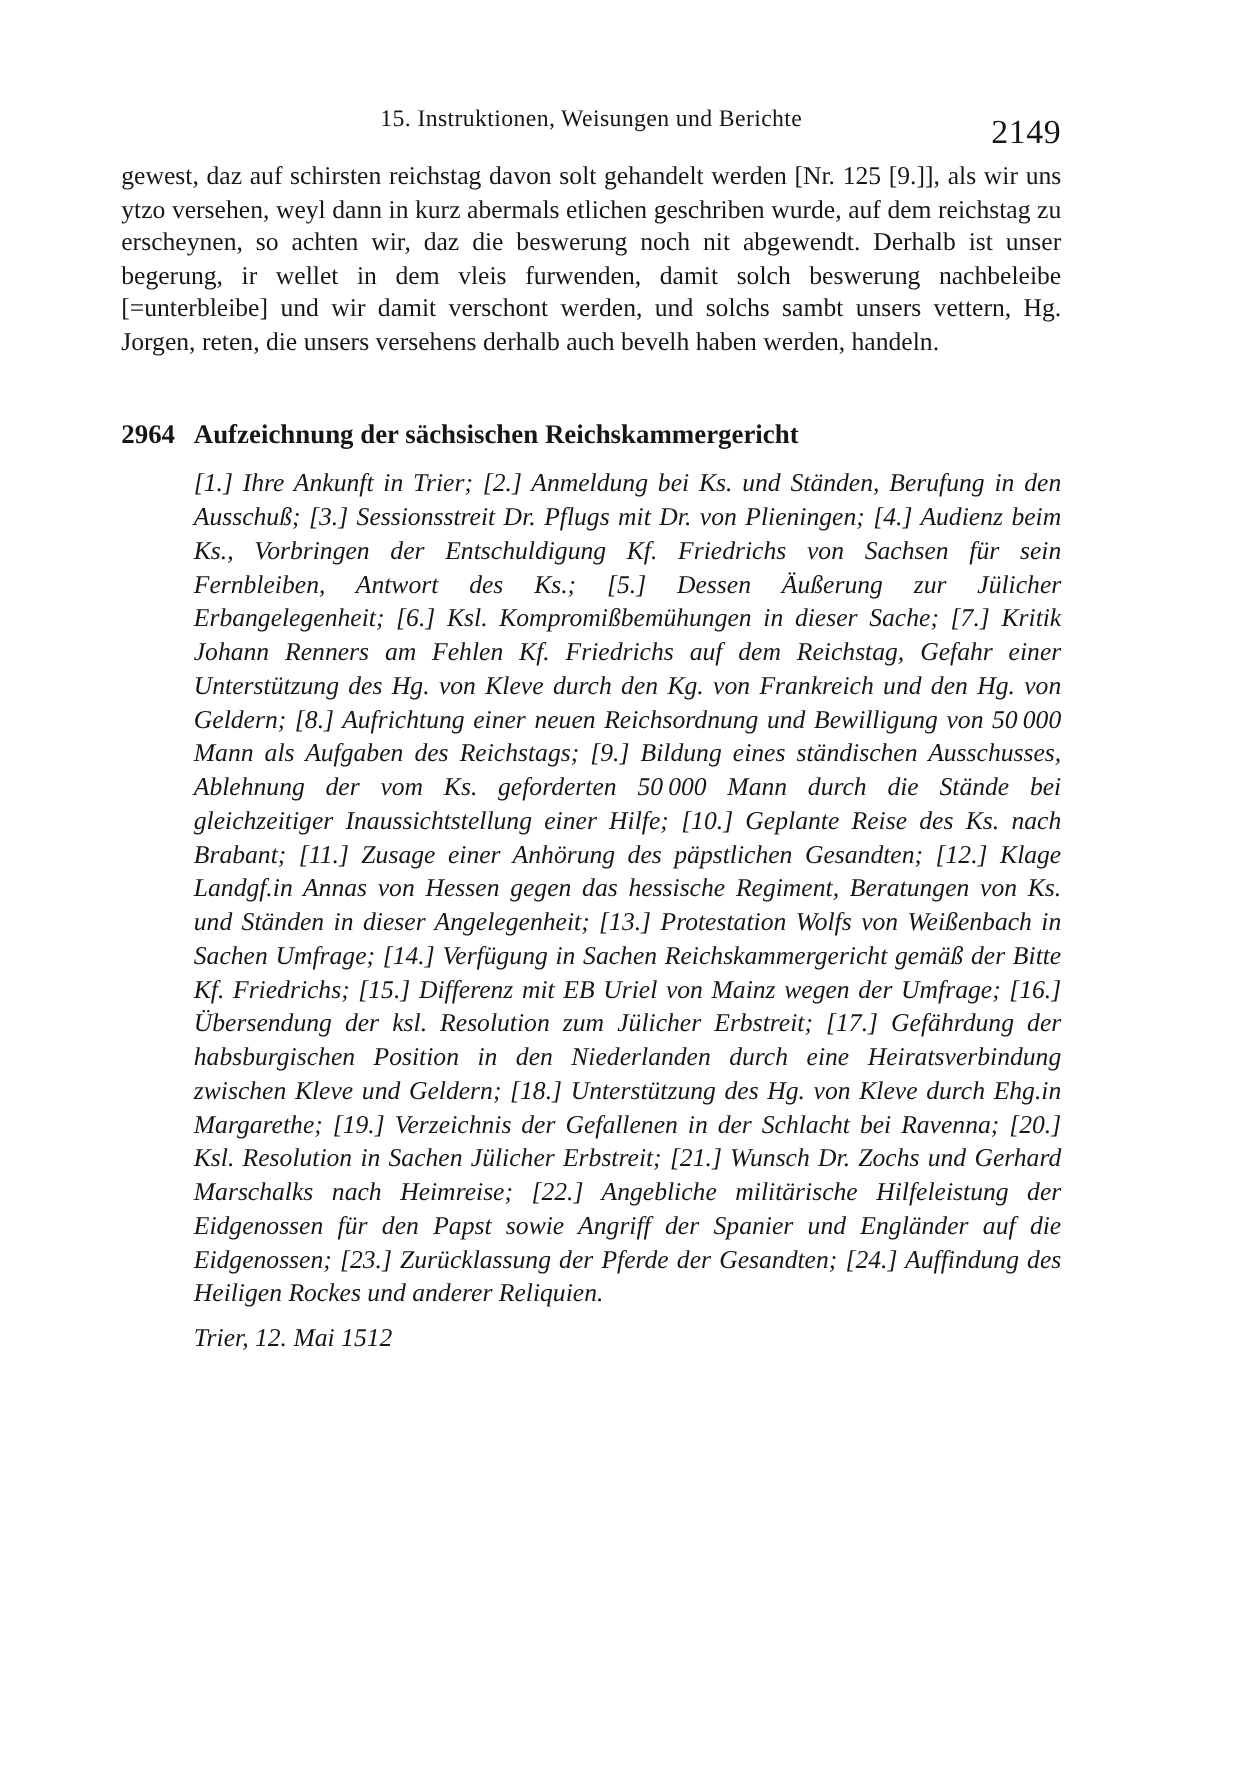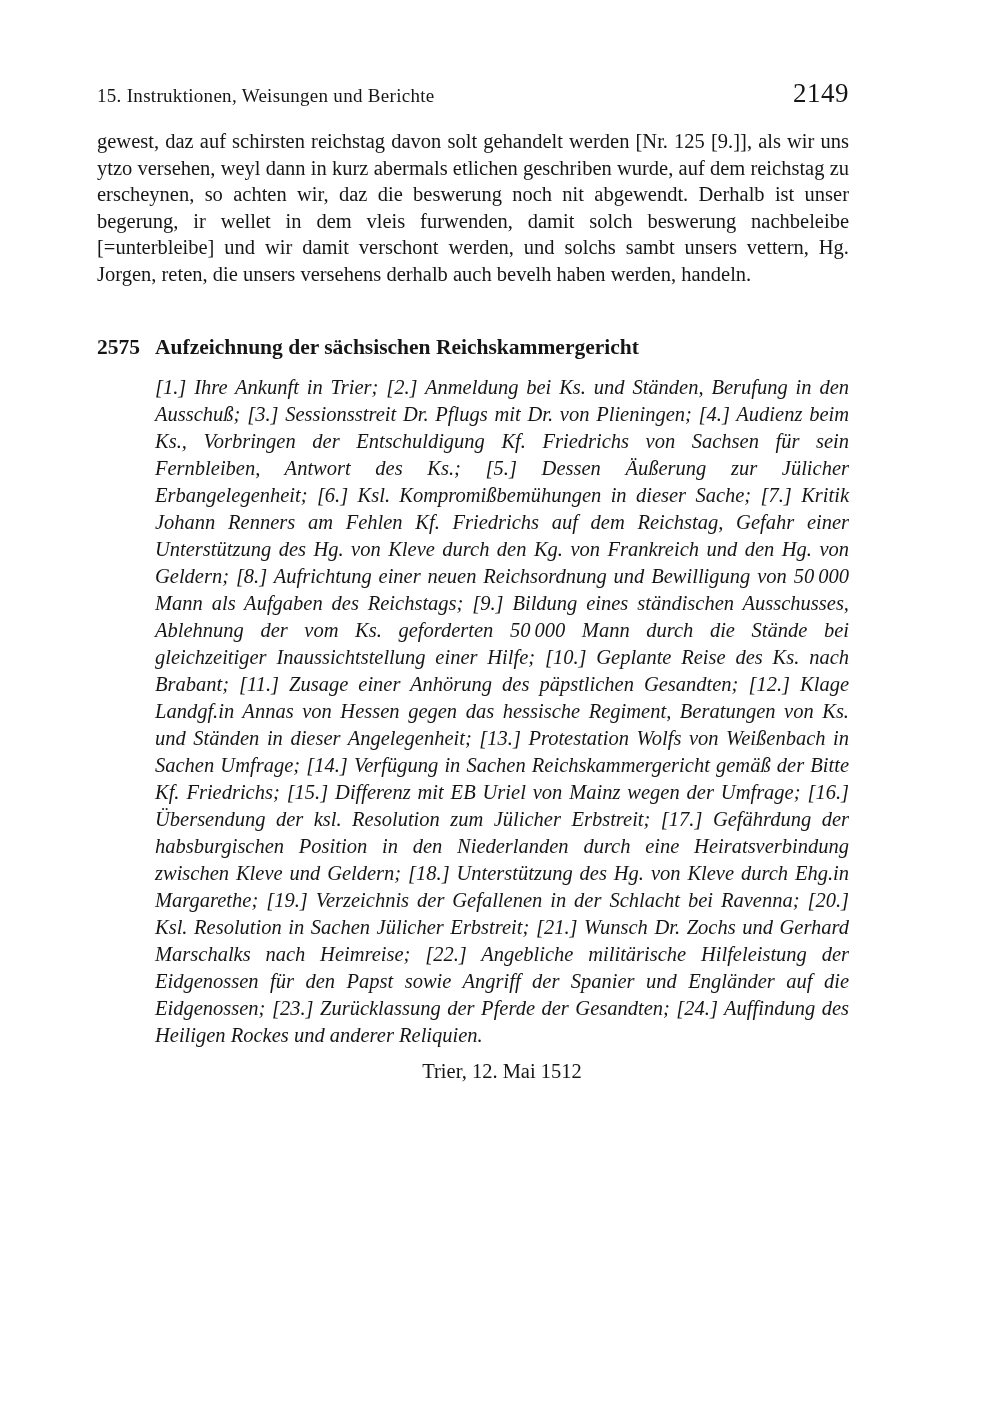--- a/index.html
+++ b/index.html
@@ -18,29 +18,29 @@
     left: 97px;
     top: 78px;
     width: 752px;
   }
   .running-head {
     position: relative;
     height: 36px;
   }
   .running-head .section-title {
     display: block;
-    text-align: left;
+    text-align: center;
     font-size: 19px;
     letter-spacing: 0.3px;
     padding-top: 7px;
   }
   .running-head .page-number {
     position: absolute;
     right: 0;
-    top: 0;
+    top: 12px;
     font-size: 27px;
     letter-spacing: 0.5px;
   }
   .body-text {
     margin-top: 14px;
     font-size: 20.5px;
     line-height: 26.5px;
     text-align: justify;
   }
   .para { text-align: justify; }
@@ -58,42 +58,42 @@
     margin-top: 13px;
     margin-left: 58px;
     font-style: italic;
     font-size: 20.5px;
     line-height: 27px;
     text-align: justify;
   }
   .entry-dateline {
     margin-top: 9px;
     margin-left: 58px;
+    font-style: italic;
     font-size: 20.5px;
     line-height: 27px;
-    text-align: center;
   }
 </style>
 </head>
 <body>
 
 <div class="page">
   <div class="text-column">
 
     <header class="running-head">
       <span class="section-title">15. Instruktionen, Weisungen und Berichte</span>
       <span class="page-number">2149</span>
     </header>
 
     <section class="body-text" id="body-paragraphs">
         <p class="para"><span>gewest, daz auf schirsten reichstag davon solt gehandelt werden </span><span class="it">[Nr. 125 [9.]]</span><span>, als wir uns ytzo versehen, weyl dann in kurz abermals etlichen geschriben wurde, auf dem reichstag zu erscheynen, so achten wir, daz die beswerung noch nit abgewendt. Derhalb ist unser begerung, ir wellet in dem vleis furwenden, damit solch beswerung nachbeleibe </span><span class="it">[=unterbleibe]</span><span> und wir damit verschont werden, und solchs sambt unsers vettern, Hg. Jorgen, reten, die unsers versehens derhalb auch bevelh haben werden, handeln.</span></p>
       </section>
 
     <section class="entry">
       <h2 class="entry-heading">
-        <span class="entry-number">2575</span><span class="entry-title">Aufzeichnung der sächsischen Reichskammergericht</span>
+        <span class="entry-number">2964</span><span class="entry-title">Aufzeichnung der sächsischen Reichskammergericht</span>
       </h2>
       <p class="entry-summary">[1.] Ihre Ankunft in Trier; [2.] Anmeldung bei Ks. und Ständen, Berufung in den Ausschuß; [3.] Sessionsstreit Dr. Pflugs mit Dr. von Plieningen; [4.] Audienz beim Ks., Vorbringen der Entschuldigung Kf. Friedrichs von Sachsen für sein Fernbleiben, Antwort des Ks.; [5.] Dessen Äußerung zur Jülicher Erbangelegenheit; [6.] Ksl. Kompromißbemühungen in dieser Sache; [7.] Kritik Johann Renners am Fehlen Kf. Friedrichs auf dem Reichstag, Gefahr einer Unterstützung des Hg. von Kleve durch den Kg. von Frankreich und den Hg. von Geldern; [8.] Aufrichtung einer neuen Reichsordnung und Bewilligung von 50 000 Mann als Aufgaben des Reichstags; [9.] Bildung eines ständischen Ausschusses, Ablehnung der vom Ks. geforderten 50 000 Mann durch die Stände bei gleichzeitiger Inaussichtstellung einer Hilfe; [10.] Geplante Reise des Ks. nach Brabant; [11.] Zusage einer Anhörung des päpstlichen Gesandten; [12.] Klage Landgf.in Annas von Hessen gegen das hessische Regiment, Beratungen von Ks. und Ständen in dieser Angelegenheit; [13.] Protestation Wolfs von Weißenbach in Sachen Umfrage; [14.] Verfügung in Sachen Reichskammergericht gemäß der Bitte Kf. Friedrichs; [15.] Differenz mit EB Uriel von Mainz wegen der Umfrage; [16.] Übersendung der ksl. Resolution zum Jülicher Erbstreit; [17.] Gefährdung der habsburgischen Position in den Niederlanden durch eine Heiratsverbindung zwischen Kleve und Geldern; [18.] Unterstützung des Hg. von Kleve durch Ehg.in Margarethe; [19.] Verzeichnis der Gefallenen in der Schlacht bei Ravenna; [20.] Ksl. Resolution in Sachen Jülicher Erbstreit; [21.] Wunsch Dr. Zochs und Gerhard Marschalks nach Heimreise; [22.] Angebliche militärische Hilfeleistung der Eidgenossen für den Papst sowie Angriff der Spanier und Engländer auf die Eidgenossen; [23.] Zurücklassung der Pferde der Gesandten; [24.] Auffindung des Heiligen Rockes und anderer Reliquien.</p>
       <p class="entry-dateline">Trier, 12. Mai 1512</p>
     </section>
 
   </div>
 </div>
 
 </body></html>

